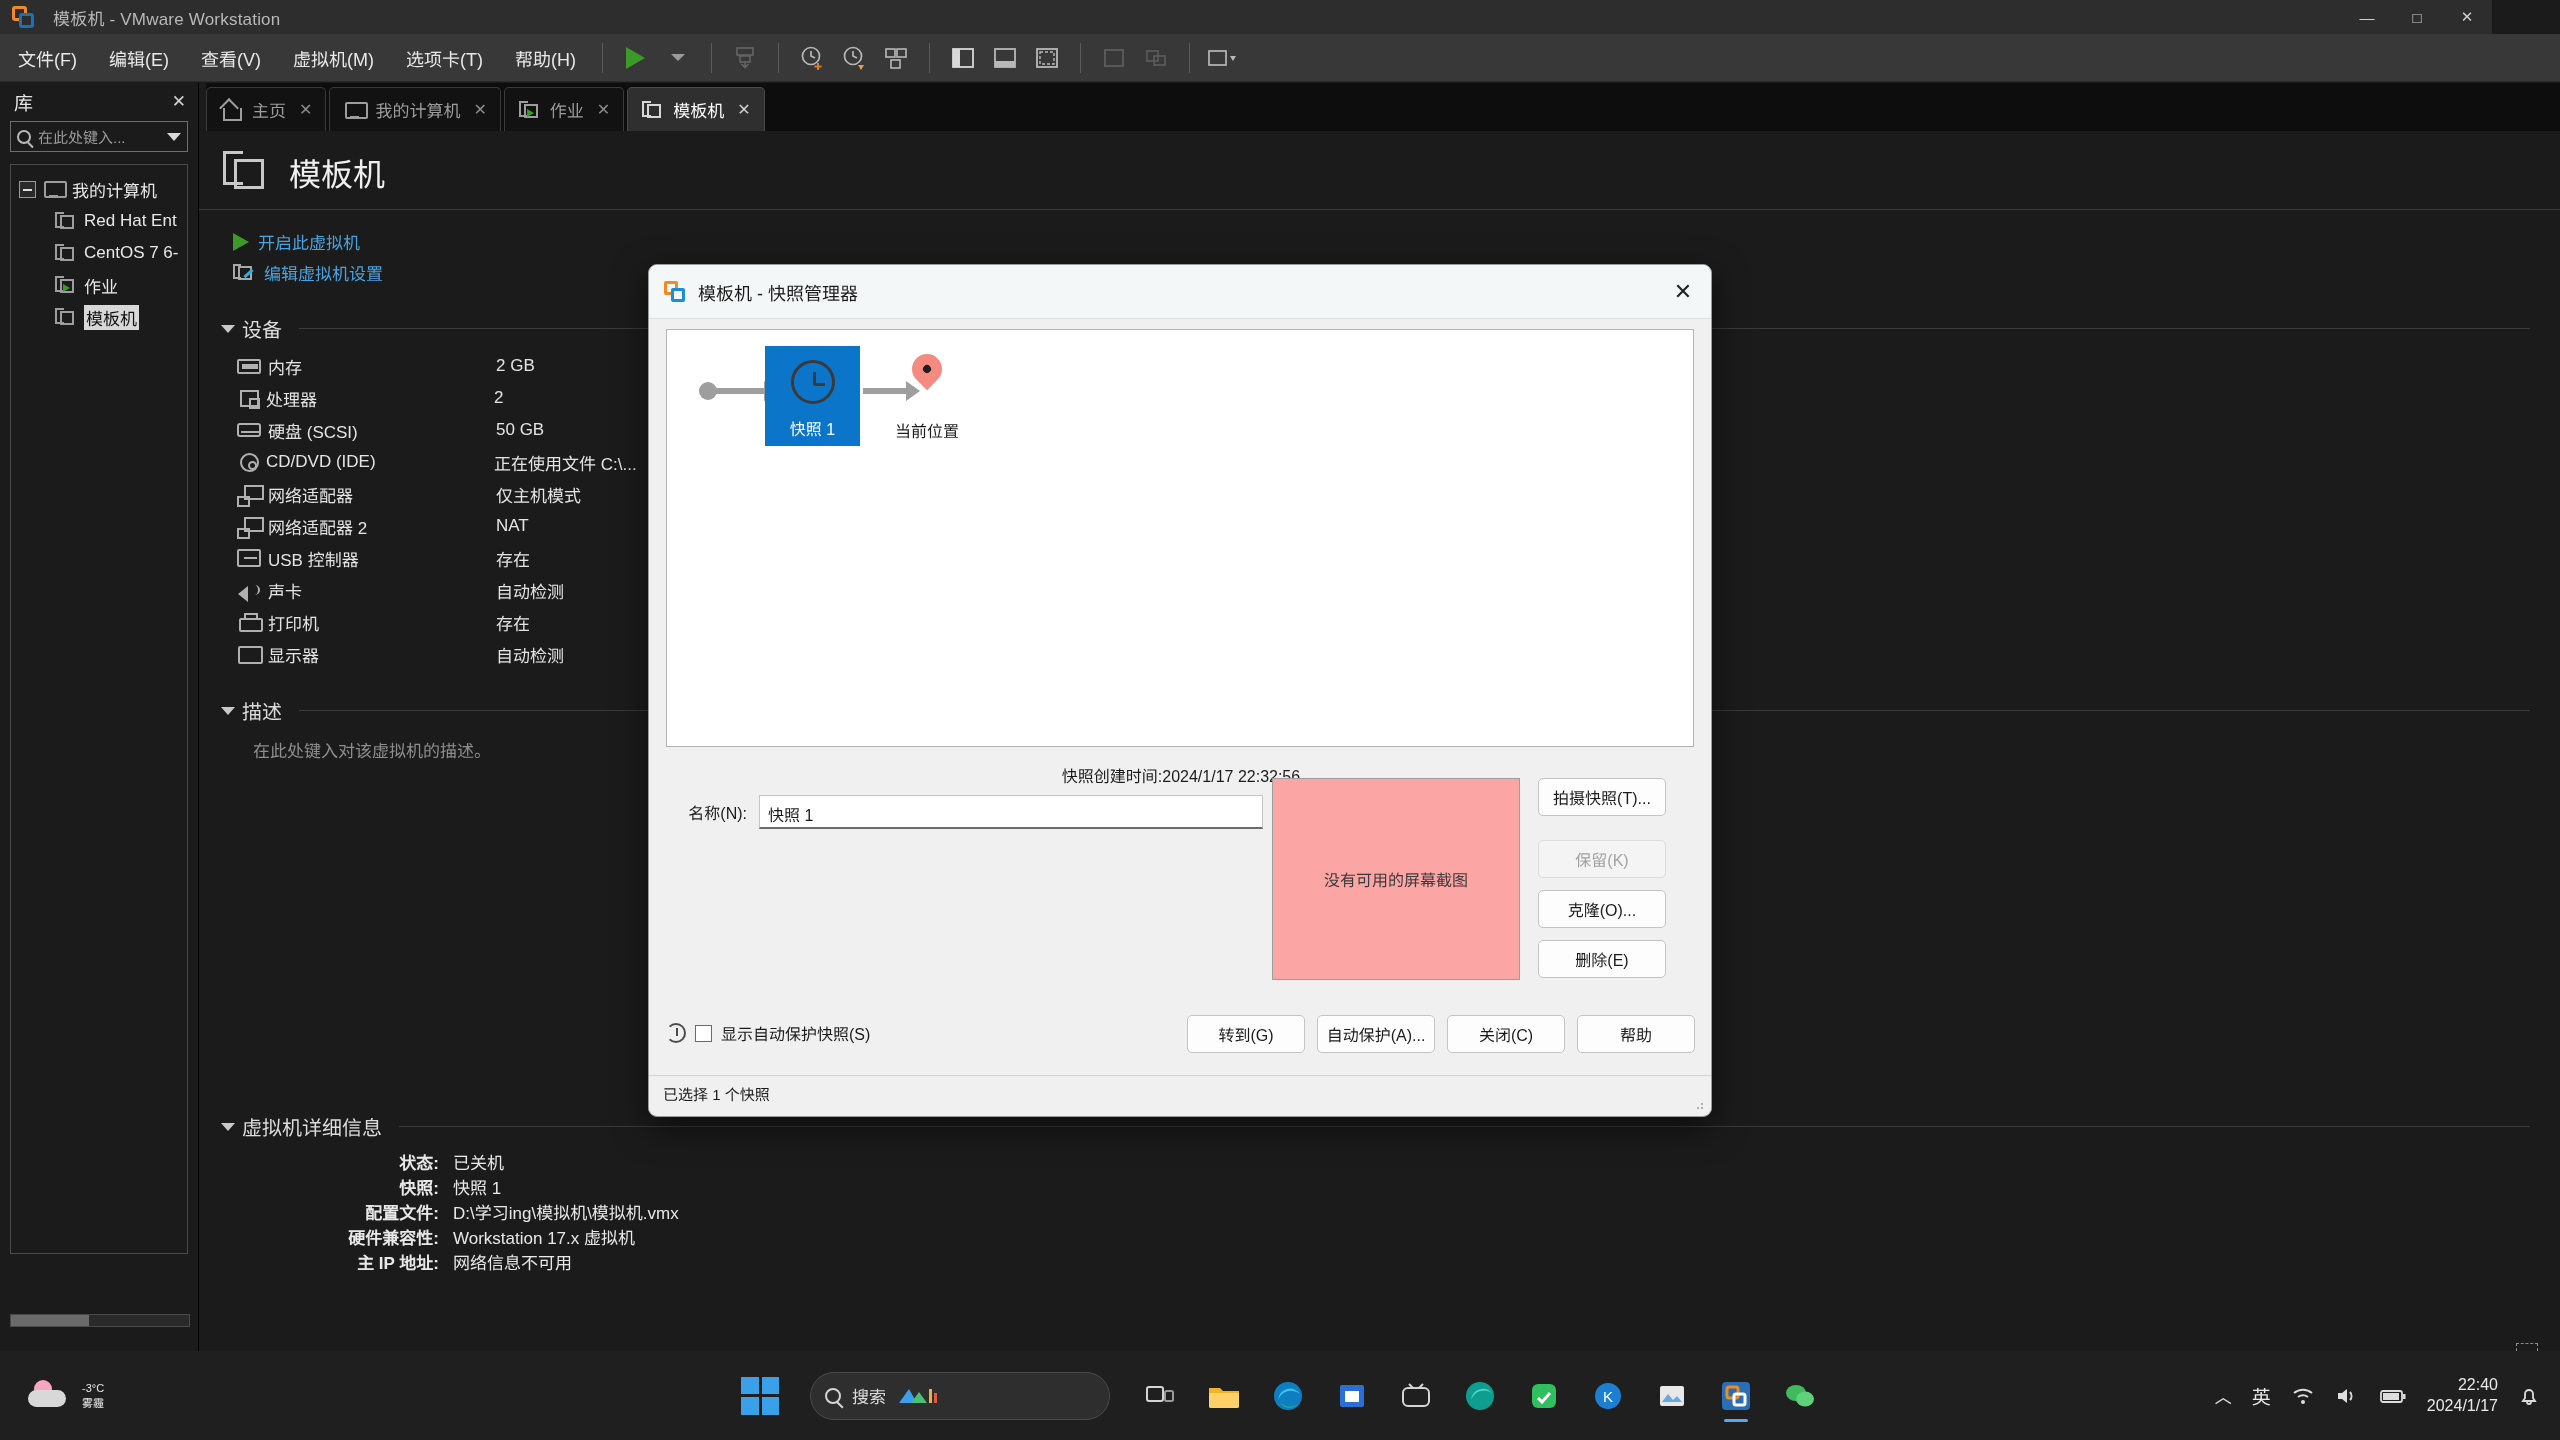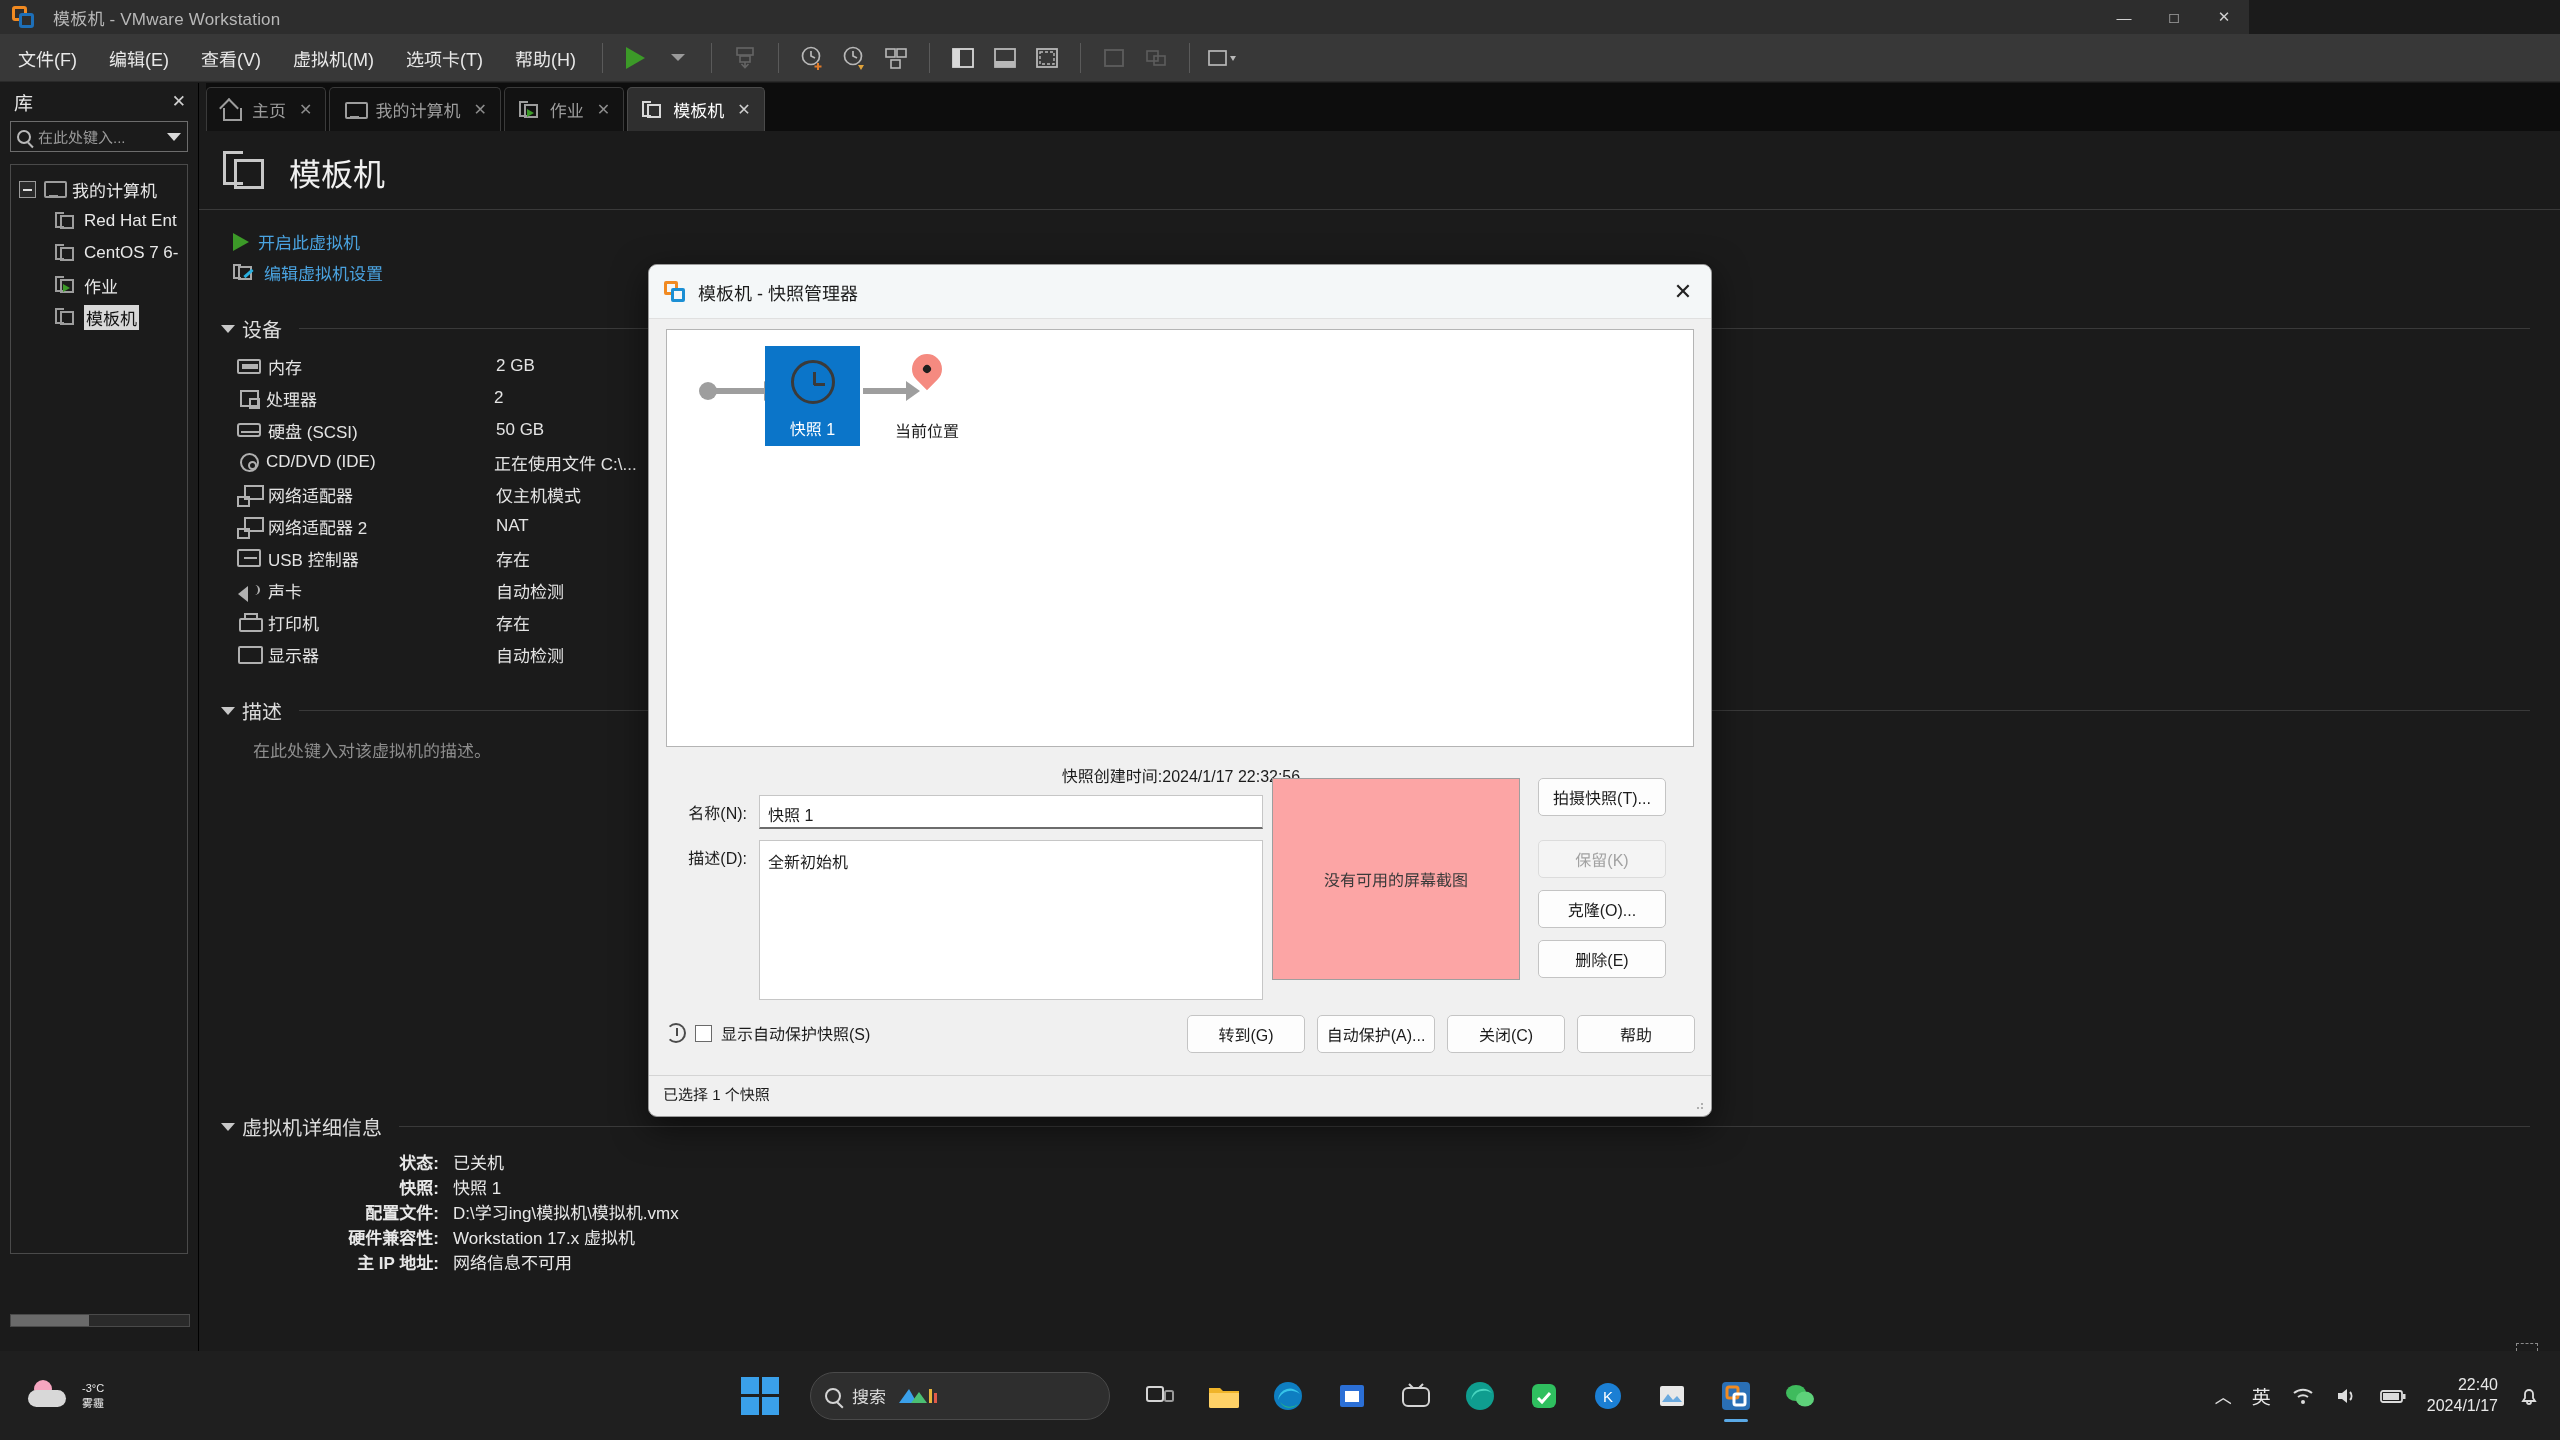--- a/index.html
+++ b/index.html
@@ -6,21 +6,21 @@
   html, body {
     width: 2560px; height: 1440px;
     background: #1b1b1b;
     font-family: "Liberation Sans", "DejaVu Sans", sans-serif;
     overflow: hidden;
   }
   #app { position: relative; width: 2560px; height: 1440px; }
 
   
   .titlebar {
-    position: absolute; top: 0; left: 0; width: 2249px; height: 34px;
+    position: absolute; top: 0; left: 0; width: 2492px; height: 34px;
     background: #2d2d2d; display: flex; align-items: center;
   }
   .tb-icon { width: 28px; height: 28px; margin-left: 9px; position: relative; }
   .tb-icon .o1 {
     position: absolute; left: 3px; top: 3px; width: 15px; height: 15px;
     border: 3.5px solid #f18a21; border-radius: 3px; background: transparent;
   }
   .tb-icon .o2 {
     position: absolute; left: 10px; top: 10px; width: 15px; height: 15px;
     border: 3.5px solid #1d6fb8; border-radius: 3px; background: #2d2d2d;
@@ -701,24 +701,20 @@
     <div class="snap-time">
       <span>快照创建时间:2024/1/17 22:32:56</span>
       <span class="rule"></span>
     </div>
 
     <div class="field-row" style="left:18px; top:530px;">
       <div class="field-label">名称(N):</div>
       <div class="field-name">快照 1</div>
     </div>
 
-    <div class="field-row" style="left:18px; top:575px;">
-      <div class="field-label">描述(D):</div>
-      <div class="field-desc">全新初始机</div>
-    </div>
 
     <div class="preview-box" style="left:623px; top:513px;">没有可用的屏幕截图</div>
 
     <div class="side-btns" style="left:889px; top:513px; width:128px;">
       <div class="dlg-btn">拍摄快照(T)...</div>
       <div class="dlg-btn disabled">保留(K)</div>
       <div class="dlg-btn">克隆(O)...</div>
       <div class="dlg-btn">删除(E)</div>
     </div>
 

